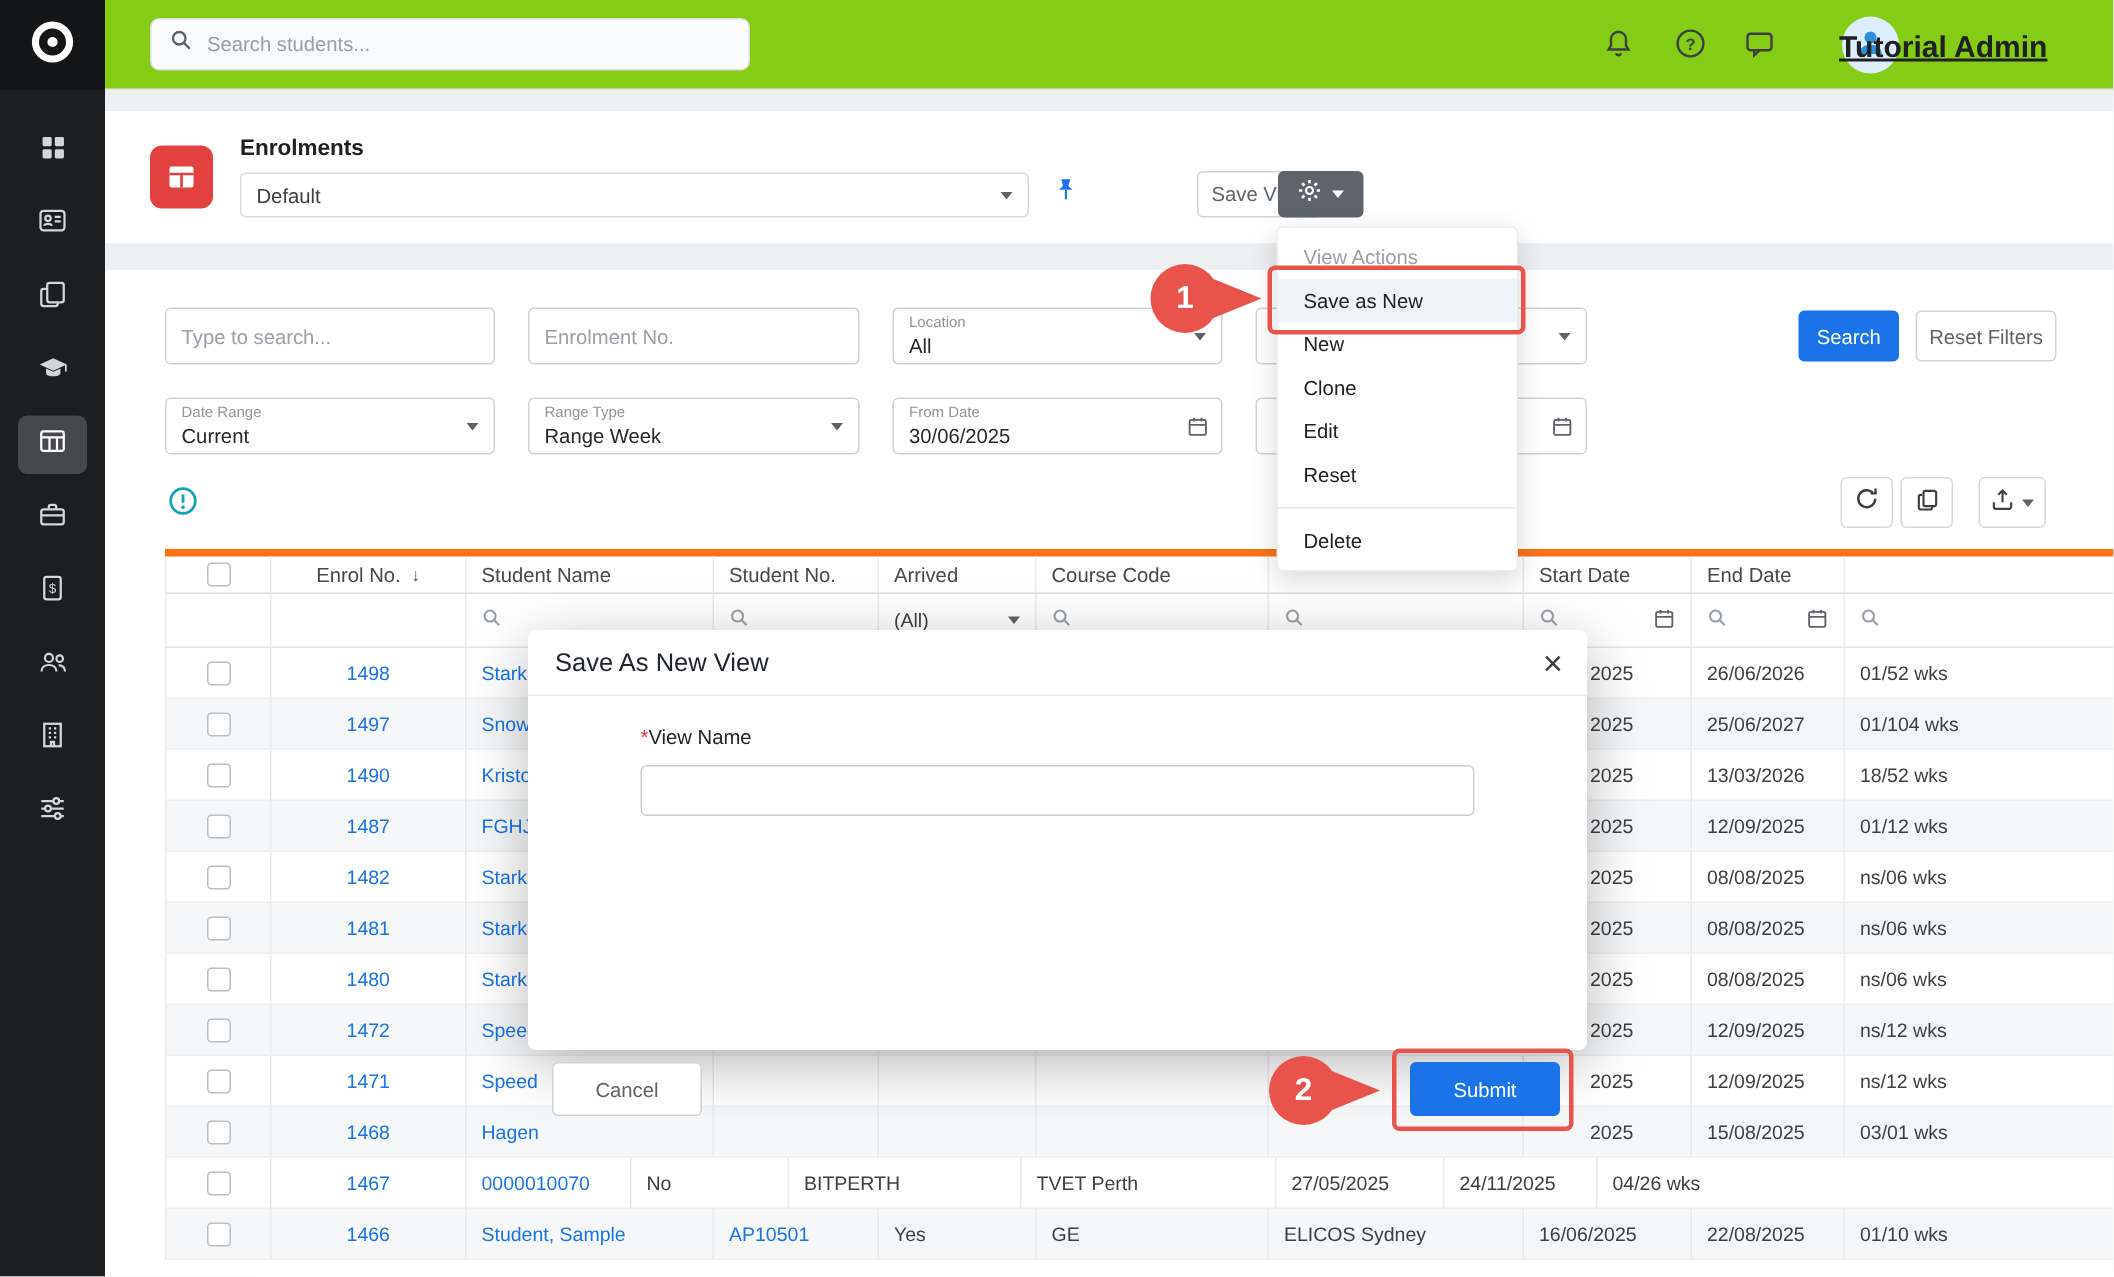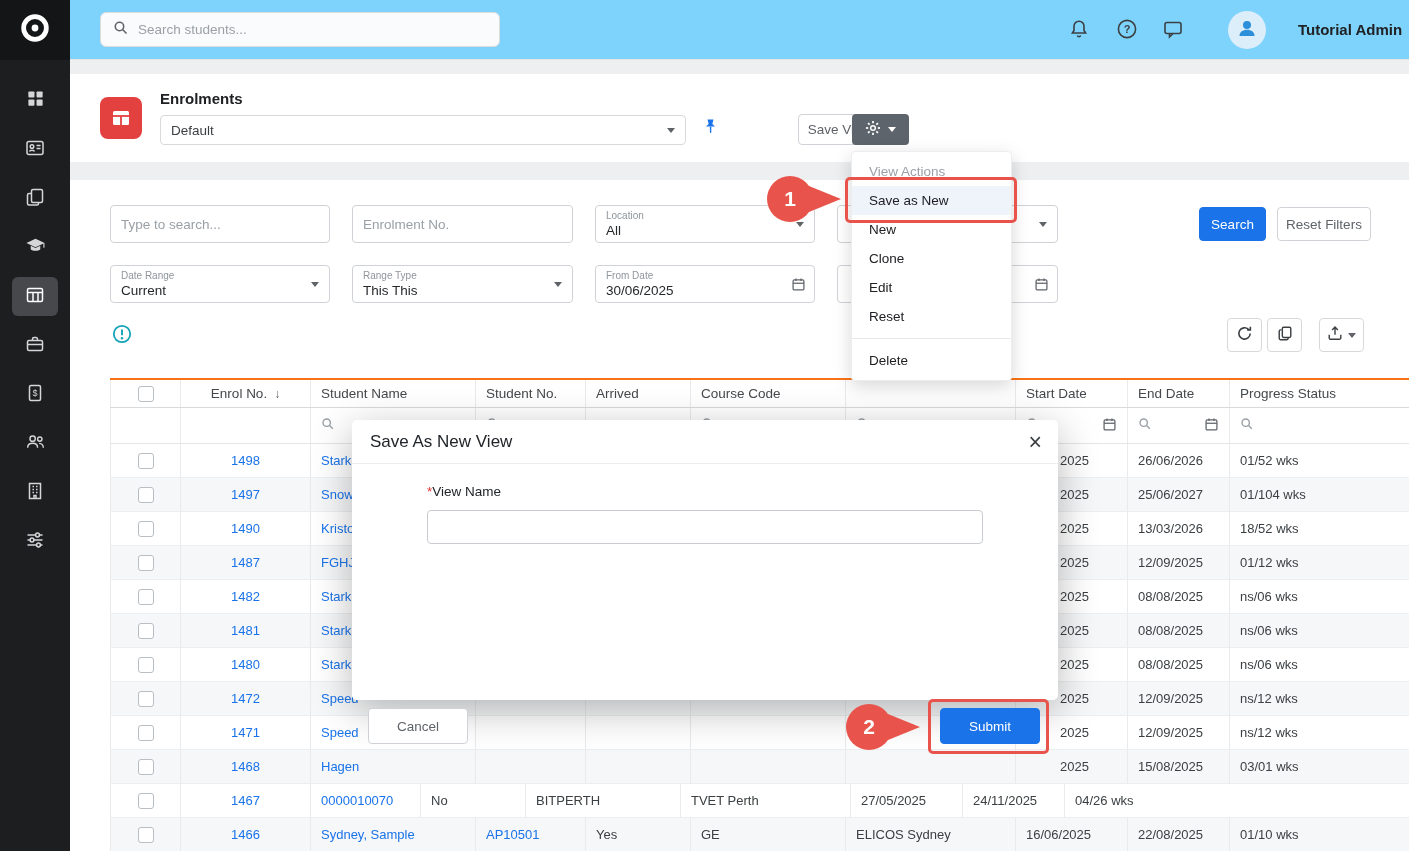--- a/index.html
+++ b/index.html
@@ -8,29 +8,29 @@
          font-family:"Liberation Sans", sans-serif; color:#3c4043; }
 
   
   .sidebar { position:absolute; left:0; top:0; width:70px; height:851px; background:#1d1e20; z-index:10; }
   .logo { height:60px; display:flex; align-items:center; justify-content:center; background:#141517; cursor:pointer; }
   .side-nav { display:flex; flex-direction:column; align-items:center; padding-top:21px; gap:10px; }
   .side-item { width:46px; height:39px; display:flex; align-items:center; justify-content:center; border-radius:6px; cursor:pointer; }
   .side-item.active { background:#46484c; }
 
   
-  .topbar { position:absolute; left:70px; top:0; right:0; height:60px; background:#7dd3fc; border-bottom:1px solid #e3e5e7; z-index:5;padding-left:47px; }
+  .topbar { position:absolute; left:70px; top:0; right:0; height:60px; background:#84cc16; border-bottom:1px solid #e3e5e7; z-index:5;padding-left:47px; }
   .searchbox { position:absolute; left:30px; top:12px; width:400px; height:35px; border:1px solid #dadce0;
                border-radius:6px; background:#fafbfc; display:flex; align-items:center; padding:0 12px; gap:9px; }
   .searchbox input { border:none; outline:none; background:transparent; font:13.5px "Liberation Sans",sans-serif; color:#3c4043; width:100%; }
   .searchbox input::placeholder { color:#9aa0a6; }
   .top-icon { position:absolute; top:18px; width:26px; height:26px; display:flex; align-items:center; justify-content:center; cursor:pointer; }
   .avatar { position:absolute; left:1158px; top:11px; width:38px; height:38px; border-radius:50%; background:#ddeefb;
             display:flex; align-items:center; justify-content:center; cursor:pointer; }
-  .username { position:absolute; left:1228px; top:21px; font-size:15px; font-weight:bold; color:#202124; }
+  .username { position:absolute; left:1156px; top:21px; font-size:20px; font-weight:bold; color:#202124;text-decoration:underline; }
 
   
   .view-header { position:absolute; left:70px; top:74px; right:0; height:88px; background:#fff; }
   .vh-icon { position:absolute; left:30px; top:23px; width:42px; height:42px; background:#e34040; border-radius:8px;
              display:flex; align-items:center; justify-content:center; }
   .vh-title { position:absolute; left:90px; top:16px; font-size:15px; font-weight:bold; color:#202124; }
   .vh-select { position:absolute; left:90px; top:41px; width:526px; height:30px; border:1px solid #d7dadd; border-radius:4px;
                display:flex; align-items:center; padding:0 10px; font-size:13.5px; color:#3c4043; cursor:pointer; background:#fff; }
   .vh-select .caret { margin-left:auto; }
   .pin { position:absolute; left:632px; top:44px; cursor:pointer; }
@@ -62,21 +62,21 @@
   .search-btn { position:absolute; left:1129px; top:27px; width:67px; height:34px; }
   .reset-btn  { position:absolute; left:1207px; top:27px; width:94px; height:34px; }
   .info-ic { position:absolute; left:42px; top:144px; width:20px; height:20px; cursor:pointer; }
   .act-btn { position:absolute; top:138px; height:34px; width:35px; border:1px solid #d6d9dc; border-radius:4px; background:#fff;
              display:flex; align-items:center; justify-content:center; gap:5px; cursor:pointer; }
   .act-refresh { left:1157px; } .act-copy { left:1197px; } .act-export { left:1249px; width:45px; }
 
   
   .table { position:absolute; left:40px; top:186px; width:1299px; }
   .thead, .tfilter, .trow { display:flex; }
-  .thead { height:30px; border-top:2px solid #f97316; border-bottom:1px solid #d8dbde;margin-top:12px; }
+  .thead { height:30px; border-top:5px solid #f97316; border-bottom:1px solid #d8dbde; }
   .tfilter { height:36px; border-bottom:1px solid #e3e5e8; }
   .trow { height:34px; border-bottom:1px solid #eceef0; }
   .tbody .trow:nth-child(even) { background:#f6f7f8; }
   .tcell { border-right:1px solid #e8eaec; display:flex; align-items:center; padding:0 10px; font-size:13px;
            color:#3c4043; overflow:hidden; white-space:nowrap; }
   .thead .tcell { color:#45484c; font-size:13.5px; }
   .tcell:first-child { border-left:1px solid #e8eaec; }
   .c0 { width:71px; justify-content:center; } .c1 { width:130px; justify-content:center; }
   .c2 { width:165px; } .c3 { width:110px; } .c4 { width:105px; } .c5 { width:155px; }
   .c6 { width:170px; } .c7 { width:112px; } .c8 { width:102px; } .c9 { width:179px; border-right:none; }
@@ -301,21 +301,21 @@
   <button class="btn btn-blue search-btn">Search</button>
   <button class="btn btn-outline reset-btn">Reset Filters</button>
 
   <div class="float-select r2 f-search">
     <span class="flabel">Date Range</span>
     <span class="fvalue">Current</span>
     <span class="caret"></span>
   </div>
   <div class="float-select r2 f-enrol">
     <span class="flabel">Range Type</span>
-    <span class="fvalue">This This</span>
+    <span class="fvalue">Range Week</span>
     <span class="caret"></span>
   </div>
   <div class="float-select r2 f-loc">
     <span class="flabel">From Date</span>
     <span class="fvalue">30/06/2025</span>
     <span class="cal"><svg width="15" height="15" viewBox="0 0 18 18">
           <rect x="2.5" y="3.5" width="13" height="12" rx="1.5" fill="none" stroke="#5f6368" stroke-width="1.5"></rect>
           <line x1="2.5" y1="7.5" x2="15.5" y2="7.5" stroke="#5f6368" stroke-width="1.5"></line>
           <line x1="6" y1="1.8" x2="6" y2="4.8" stroke="#5f6368" stroke-width="1.5"></line>
           <line x1="12" y1="1.8" x2="12" y2="4.8" stroke="#5f6368" stroke-width="1.5"></line>
@@ -366,21 +366,20 @@
           <span>Enrol No.</span>
           <span class="sort">↓</span>
         </div>
       <div class="tcell c2">Student Name</div>
       <div class="tcell c3">Student No.</div>
       <div class="tcell c4">Arrived</div>
       <div class="tcell c5">Course Code</div>
       <div class="tcell c6"></div>
       <div class="tcell c7">Start Date</div>
       <div class="tcell c8">End Date</div>
-      <div class="tcell c9">Progress Status</div>
     </div>
     <div class="tfilter">
       <div class="tcell c0"></div>
       <div class="tcell c1"></div>
       <div class="tcell c2">
           <span><svg width="14" height="14" viewBox="0 0 16 16">
               <circle cx="6.5" cy="6.5" r="4.2" fill="none" stroke="#9aa0a6" stroke-width="1.6"></circle>
               <line x1="9.8" y1="9.8" x2="13.5" y2="13.5" stroke="#9aa0a6" stroke-width="1.6"></line>
             </svg></span>
         </div>
@@ -589,21 +588,21 @@
           <div class="tcell c6">TVET Perth</div>
           <div class="tcell c7">27/05/2025</div>
           <div class="tcell c8">24/11/2025</div>
           <div class="tcell c9">04/26 wks</div>
         </div>
         <div class="trow">
           <div class="tcell c0">
             <span class="checkbox"></span>
           </div>
           <div class="tcell c1 link">1466</div>
-          <div class="tcell c2 link">Sydney, Sample</div>
+          <div class="tcell c2 link">Student, Sample</div>
           <div class="tcell c3 link">AP10501</div>
           <div class="tcell c4">Yes</div>
           <div class="tcell c5">GE</div>
           <div class="tcell c6">ELICOS Sydney</div>
           <div class="tcell c7">16/06/2025</div>
           <div class="tcell c8">22/08/2025</div>
           <div class="tcell c9">01/10 wks</div>
         </div>
       </div>
   </div>

